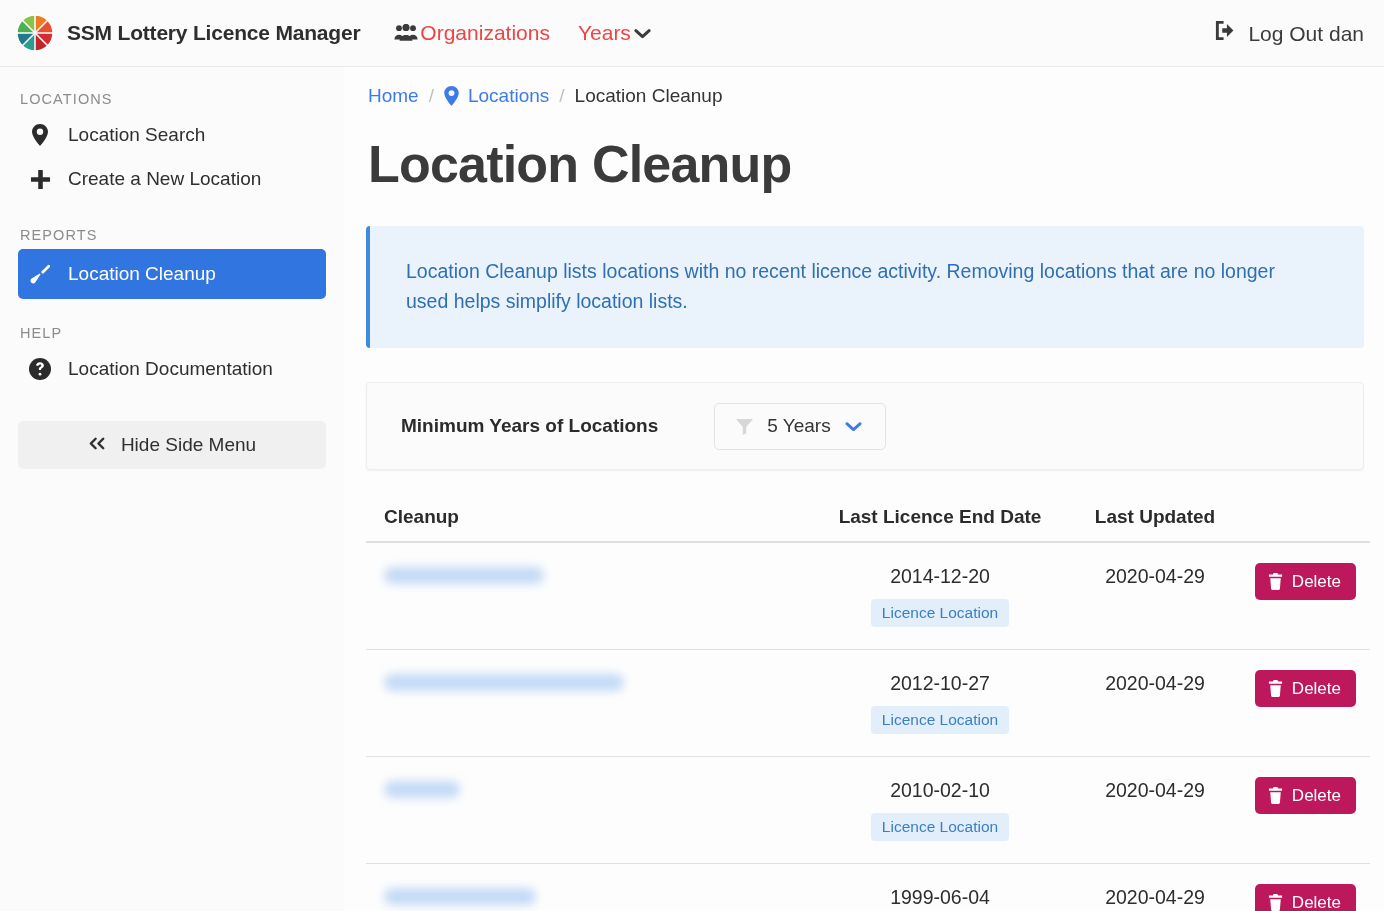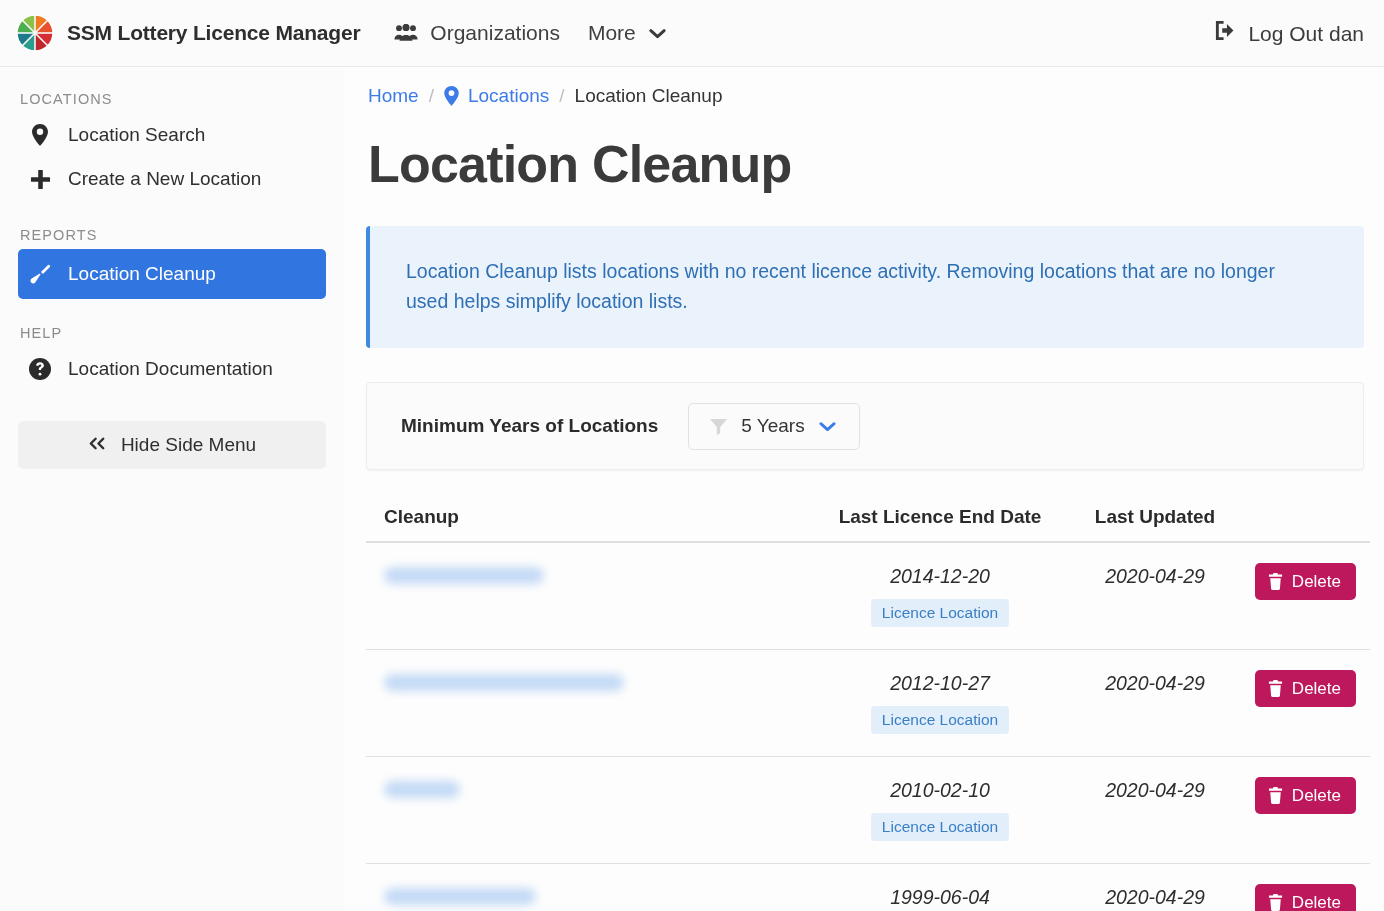--- a/index.html
+++ b/index.html
@@ -22,22 +22,22 @@
   }
   .brand { display: flex; align-items: center; gap: 13px; }
   .logo { width: 38px; height: 38px; position: relative; }
   .logo svg { display: block; }
   .brand-title {
     font-size: 21px; font-weight: bold; color: #2e2e2e;
     letter-spacing: -0.2px; white-space: nowrap;
   }
   .nav-links { display: flex; align-items: center; margin-left: 34px; gap: 28px; }
   .nav-item {
-    display: flex; align-items: center; gap: 12px;
-    font-size: 21px; color: #404040; cursor: pointer;
+    display: flex; align-items: center; gap: 2px;
+    font-size: 21px; color: #ef4444; cursor: pointer;
     white-space: nowrap;
   }
   .nav-item .ic { display: flex; align-items: center; color: #3b3b3b; }
   .logout {
     position: absolute; right: 20px; top: 50%; transform: translateY(-50%);
     display: flex; align-items: center; gap: 11px;
     font-size: 21px; color: #3b3b3b; cursor: pointer; white-space: nowrap;
   }
 
   
@@ -99,21 +99,21 @@
     background: #fbfbfb;
     border: 1px solid #ededed;
     border-radius: 4px;
     box-shadow: 0 1px 2px rgba(0,0,0,0.05);
     height: 88px;
     display: flex; align-items: center;
     padding: 0 34px;
   }
   .filter-label { font-size: 19px; font-weight: bold; color: #2b2b2b; }
   .dropdown {
-    margin-left: 30px;
+    margin-left: 56px;
     height: 47px; min-width: 172px;
     border: 1px solid #e2e2e2; border-radius: 5px;
     background: #fbfbfb;
     display: flex; align-items: center; gap: 13px;
     padding: 0 18px 0 20px; cursor: pointer;
   }
   .dropdown .val { font-size: 19px; color: #343434; }
   .dd-caret { color: #3d7ce8; display: flex; }
 
   
@@ -135,21 +135,21 @@
 
   .blurcell { padding-top: 4px; }
   .blur-line {
     height: 17px; border-radius: 9px;
     background: #bcd5f5;
     filter: blur(5px);
     opacity: 0.88;
   }
 
   .datecell { padding-top: 2px; }
-  .date { font-size: 19.5px; color: #2d2d2d; font-style: italic; }
+  .date { font-size: 19.5px; color: #2d2d2d; }
   .badge {
     display: inline-block; margin-top: 11px;
     background: #e2effb; color: #3a7fc4;
     font-size: 15.5px; border-radius: 4px;
     padding: 5px 11px;
   }
   .btn-delete {
     background: #be185d; color: #ffffff;
     border: none; border-radius: 5px;
     height: 37px; padding: 0 15px 0 13px;
@@ -194,21 +194,21 @@
             <circle cx="19" cy="4.2" r="2.9"></circle>
           <circle cx="12" cy="3.4" r="3.6"></circle>
           <path d="M0.4 15.5c0-3 2.1-4.8 4.6-4.8s4.6 1.8 4.6 4.8z"></path>
           <path d="M14.4 15.5c0-3 2.1-4.8 4.6-4.8s4.6 1.8 4.6 4.8z"></path>
           <path d="M5.6 16.8c0-3.6 2.6-5.9 6.4-5.9s6.4 2.3 6.4 5.9z"></path>
         </svg>
       </span>
       <span>Organizations</span>
     </div>
     <div class="nav-item">
-      <span>More</span>
+      <span>Years</span>
       <span class="ic">
         <svg width="19" height="13" viewBox="0 0 20 13" fill="none" stroke="currentColor" stroke-width="3.2" stroke-linecap="round" stroke-linejoin="round">
             <polyline points="3,3.5 10,9.8 17,3.5"></polyline>
           </svg>
       </span>
     </div>
   </div>
 
   <div class="logout">
     <span class="ic">

